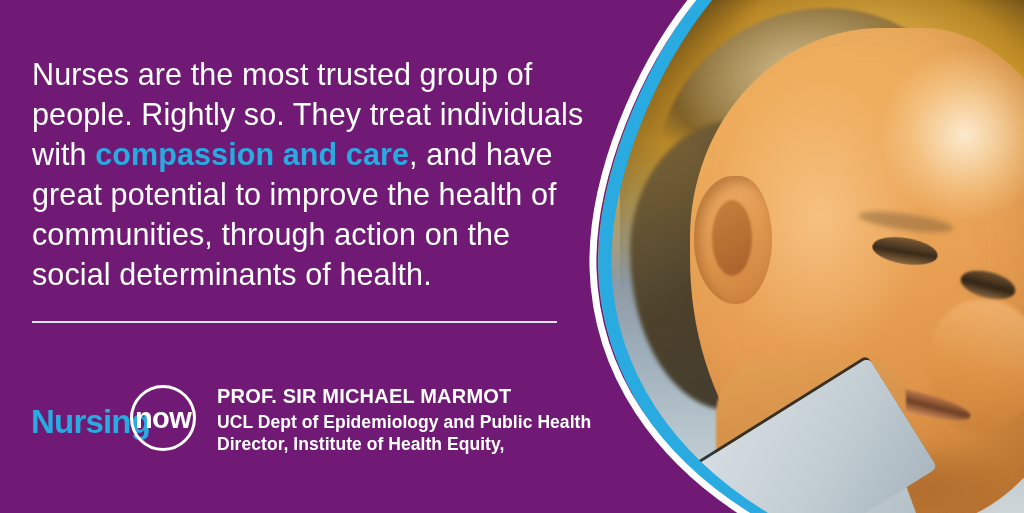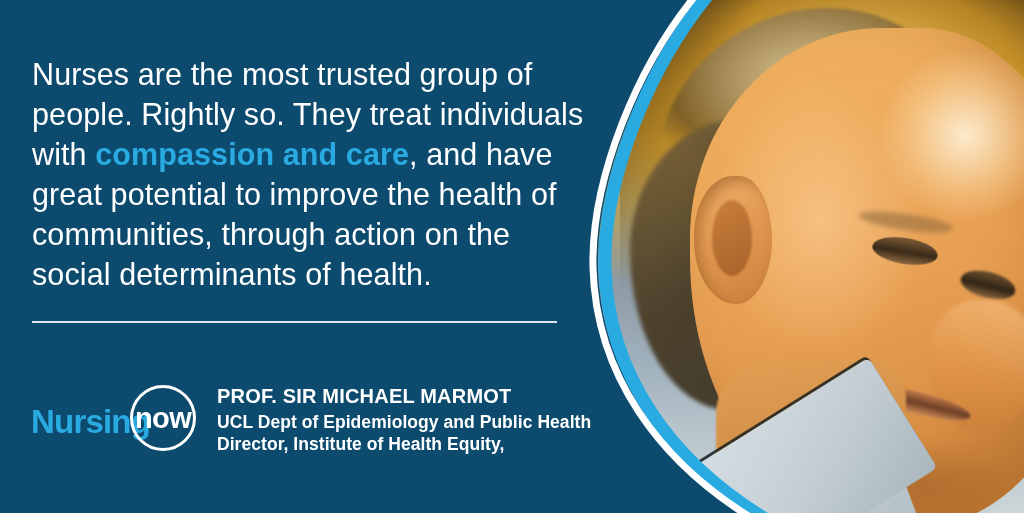--- a/index.html
+++ b/index.html
@@ -5,21 +5,21 @@
   html, body {
     margin: 0;
     padding: 0;
     background: #ffffff;
   }
   #card {
     position: relative;
     width: 1024px;
     height: 513px;
     overflow: hidden;
-    background: #0c4a6e;
+    background: #701a75;
     font-family: "Liberation Sans", sans-serif;
     -webkit-font-smoothing: antialiased;
   }
 
   
   #photo-wrap {
     position: absolute;
     left: 0; top: 0;
     width: 1024px; height: 513px;
     clip-path: path("M 1024 0 L 700 0 C 640 70, 596 180, 598 268 C 601 370, 660 460, 760 513 L 1024 513 Z");

